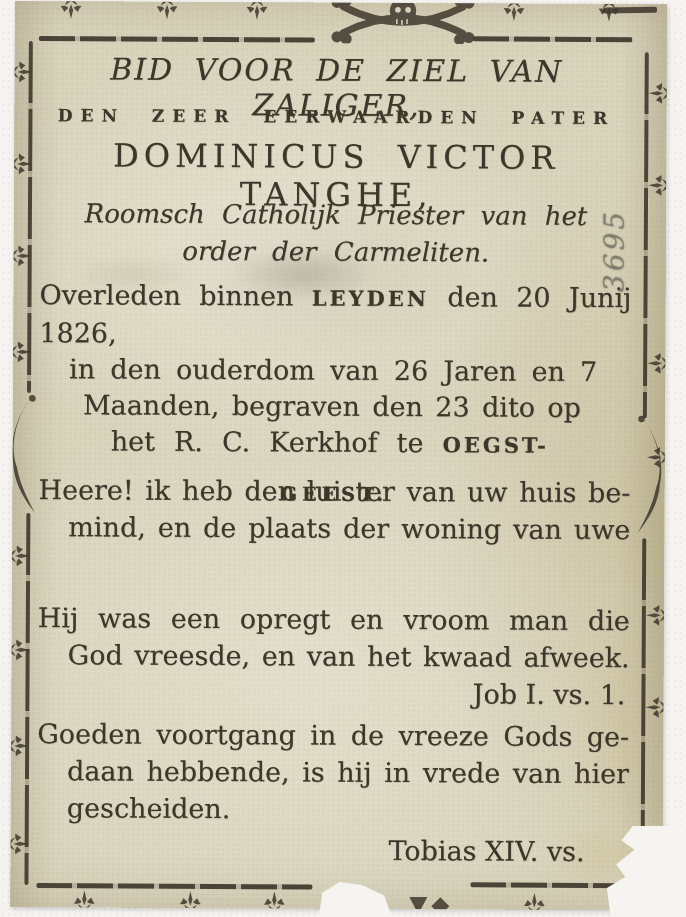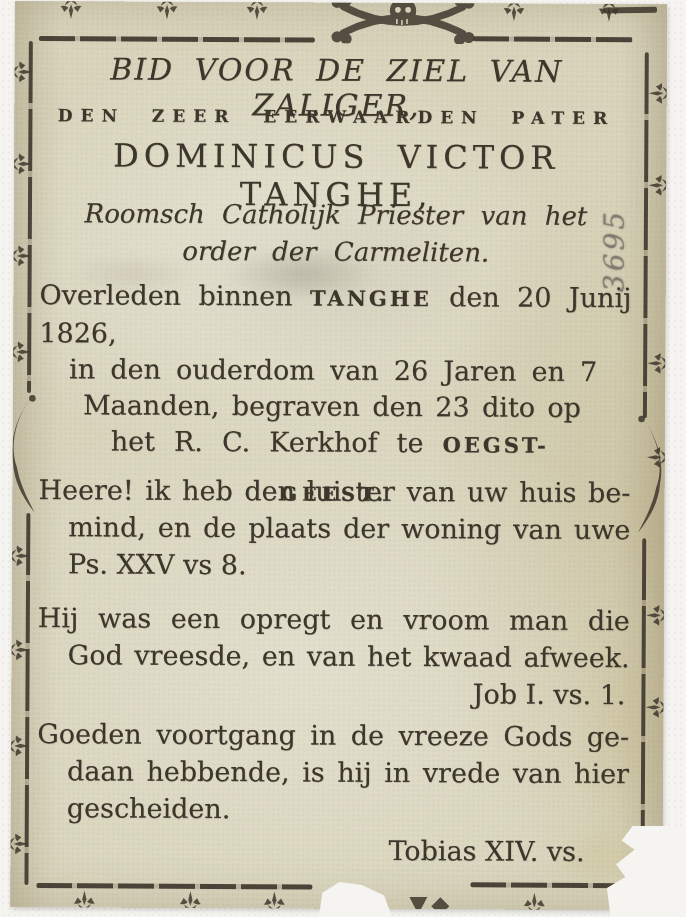--- a/index.html
+++ b/index.html
@@ -243,32 +243,31 @@
 
     <div class="t prayer center">BID VOOR DE ZIEL VAN ZALIGER,</div>
     <div class="t honorific center">DEN ZEER EERWAARDEN PATER</div>
     <div class="t name center">DOMINICUS VICTOR TANGHE,</div>
     <div class="t title center">
       <div>Roomsch Catholijk Priester van het</div>
       <div>order der Carmeliten.</div>
     </div>
 
     <div class="t body obit">
-      <div class="jline"><span>Overleden binnen</span> <span class="sc">TANGHE</span> <span>den 20 Junij 1826,</span></div>
+      <div class="jline"><span>Overleden binnen</span> <span class="sc">LEYDEN</span> <span>den 20 Junij 1826,</span></div>
       <div class="jline pad1">in den ouderdom van 26 Jaren en 7</div>
       <div class="jline pad2">Maanden, begraven den 23 dito op</div>
       <div class="jline pad3"><span>het R. C. Kerkhof te</span> <span class="sc">OEGST-</span></div>
       <div class="geest">GEEST.</div>
     </div>
 
     <div class="t body q1">
       <div class="jline">Heere! ik heb den luister van uw huis be-</div>
       <div class="jline indent">mind, en de plaats der woning van uwe</div>
       <div class="refline indent">
-        <span>Ps. XXV vs 8.</span>
       </div>
     </div>
 
     <div class="t body q2">
       <div class="jline">Hij was een opregt en vroom man die</div>
       <div class="jline indent">God vreesde, en van het kwaad afweek.</div>
       <div class="rright">Job I. vs. 1.</div>
     </div>
 
     <div class="t body q3">

